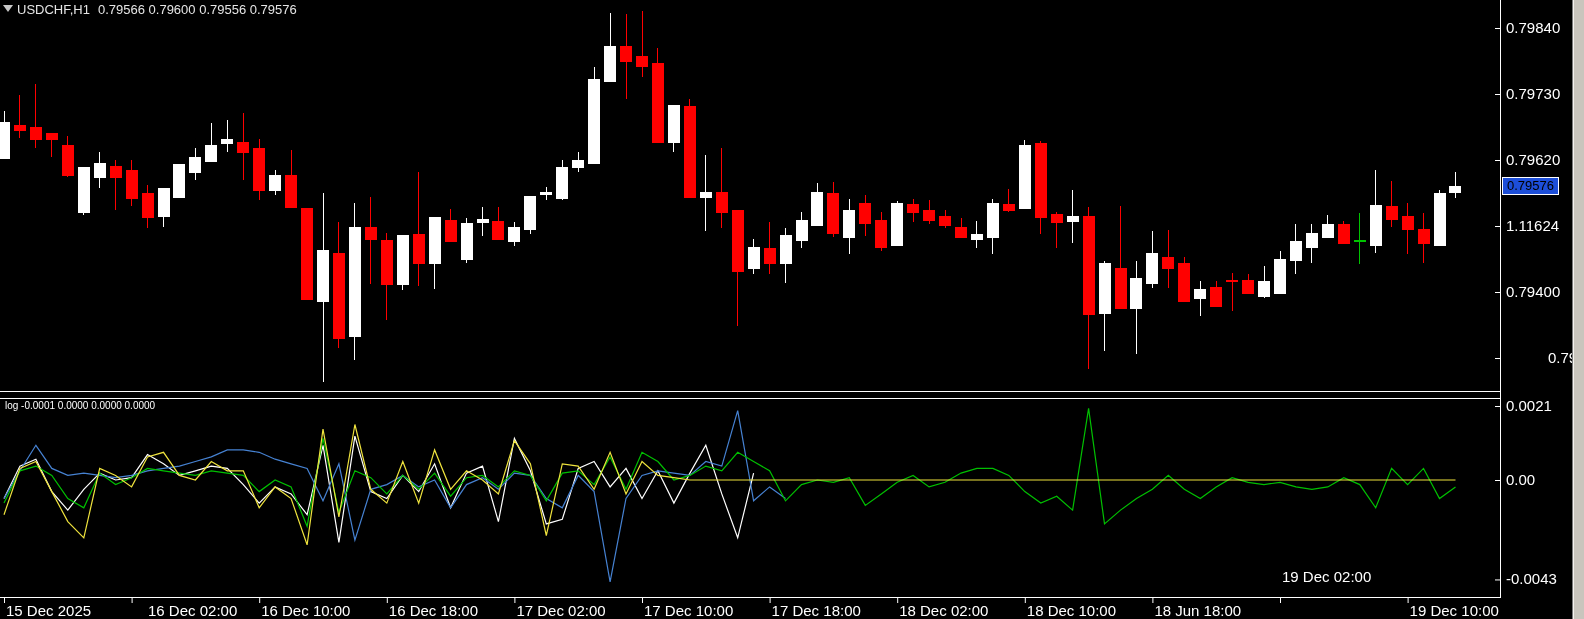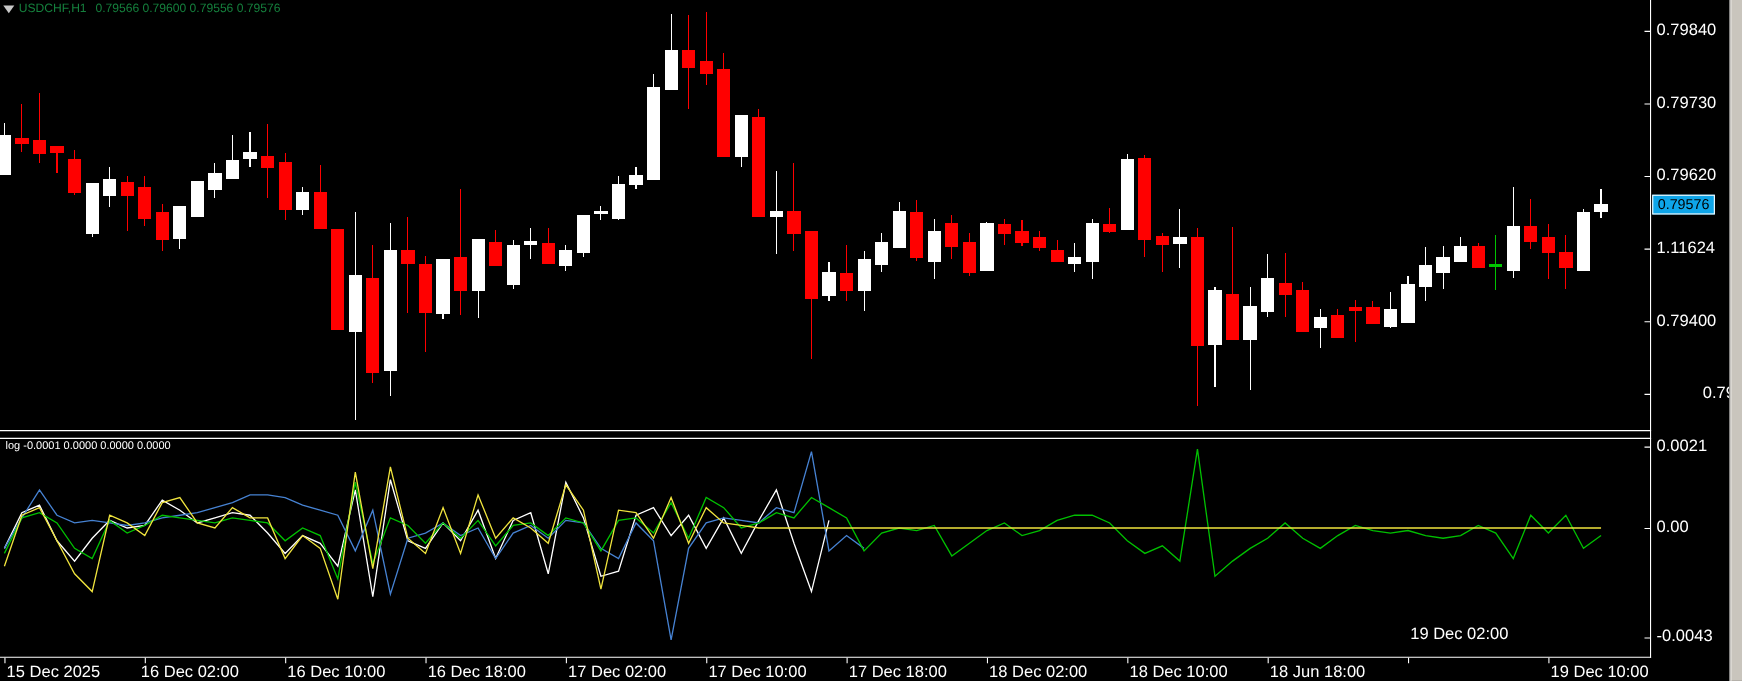--- a/index.html
+++ b/index.html
@@ -1,27 +1,27 @@
 <!DOCTYPE html>
 <html><head>
 <meta charset="utf-8">
 <style>
   html,body{margin:0;padding:0;background:#000;}
   #screen{position:relative;width:1584px;height:619px;background:#000;overflow:hidden;
           font-family:"Liberation Sans",sans-serif;}
   svg{position:absolute;left:0;top:0;}
   .lbl{position:absolute;color:#fff;font-size:15px;line-height:15px;white-space:nowrap;}
   .plot{position:absolute;background:transparent;}
-  #chart-title{position:absolute;left:17px;top:2px;color:#15803d;font-size:11px;white-space:nowrap;}
+  #chart-title{position:absolute;left:17px;top:2px;color:#e5e5e5;font-size:13px;white-space:nowrap;}
   #chart-title .gap{display:inline-block;width:8px;}
   #shift-tri{position:absolute;left:3px;top:5px;width:0;height:0;
              border-left:5px solid transparent;border-right:5px solid transparent;
              border-top:7px solid #c8c8c8;}
   #ind-label{position:absolute;left:5px;top:400px;color:#fff;font-size:10px;white-space:nowrap;}
-  #cur-price{position:absolute;left:1502px;background:#0ea5e9;color:#000;font-size:13px;
+  #cur-price{position:absolute;left:1502px;background:#1d4ed8;color:#000;font-size:13px;
              line-height:16px;padding:0 4px;border:1px solid #fff;}
   #scrollbar{position:absolute;top:0;width:12px;height:619px;background:#c9c5bd;
              border-left:1px solid #7a7a7a;box-shadow:inset 1px 0 0 #f5f3ef;}
 </style>
 </head>
 <body>
 
 <div id="screen">
 
   <svg id="cv" width="1584" height="619">
@@ -271,21 +271,21 @@
       <span class="lbl" style="left: 1506px; top: 20px;">0.79840</span>
       <span class="lbl" style="left: 1506px; top: 86px;">0.79730</span>
       <span class="lbl" style="left: 1506px; top: 152px;">0.79620</span>
       <span class="lbl" style="left: 1506px; top: 218px;">1.11624</span>
       <span class="lbl" style="left: 1506px; top: 284px;">0.79400</span>
       <span class="lbl" style="left: 1506px; top: 350px; margin-left: 42px;">0.79290</span>
       <span class="lbl" style="left: 1506px; top: 398px;">0.0021</span>
       <span class="lbl" style="left: 1506px; top: 472px;">0.00</span>
       <span class="lbl" style="left: 1506px; top: 571.438px;">-0.0043</span>
       <span class="lbl" style="left: 6px; top: 603px;">15 Dec 2025</span>
-      <span class="lbl" style="left: 128px; top: 603px;">16 Dec 02:00</span>
+      <span class="lbl" style="left: 148px; top: 603px;">16 Dec 02:00</span>
       <span class="lbl" style="left: 261.2px; top: 603px;">16 Dec 10:00</span>
       <span class="lbl" style="left: 388.8px; top: 603px;">16 Dec 18:00</span>
       <span class="lbl" style="left: 516.4px; top: 603px;">17 Dec 02:00</span>
       <span class="lbl" style="left: 644px; top: 603px;">17 Dec 10:00</span>
       <span class="lbl" style="left: 771.6px; top: 603px;">17 Dec 18:00</span>
       <span class="lbl" style="left: 899.2px; top: 603px;">18 Dec 02:00</span>
       <span class="lbl" style="left: 1026.8px; top: 603px;">18 Dec 10:00</span>
       <span class="lbl" style="left: 1154.4px; top: 603px;">18 Jun 18:00</span>
       <span class="lbl" style="left: 1282px; top: 569px;">19 Dec 02:00</span>
       <span class="lbl" style="left: 1409.6px; top: 603px;">19 Dec 10:00</span>

